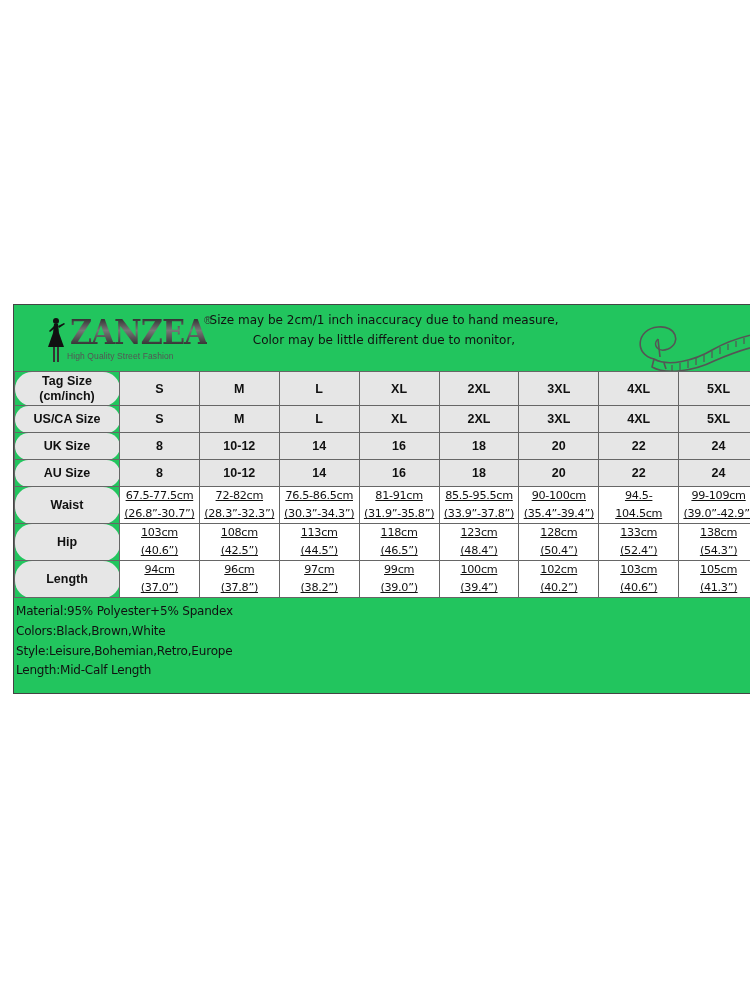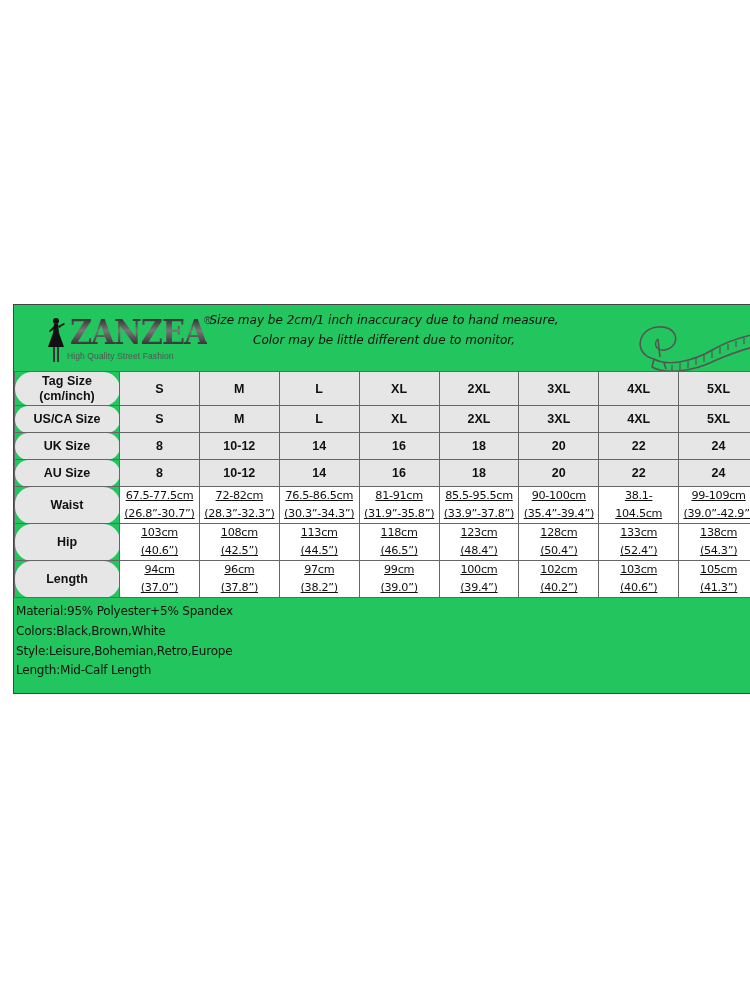--- a/index.html
+++ b/index.html
@@ -5,21 +5,21 @@
   html, body { margin:0; padding:0; background:#ffffff; }
   body { width:750px; height:1000px; position:relative; overflow:hidden; font-family:"Liberation Sans", sans-serif; color:#111; }
   .sheet { position:absolute; left:13px; top:304px; width:746px; height:390px; border:1.5px solid #444; box-sizing:border-box; background:#22c55e;padding-left:10px; }
   .header { position:absolute; left:0; top:0; width:100%; height:67px; border-bottom:1.5px solid #555; box-sizing:border-box; }
   .logo { position:absolute; left:26px; top:10px; width:170px; height:50px; }
   .logo-word { position:absolute; left:30px; top:-2px; font-family:"DejaVu Serif", serif; font-size:33px; font-weight:bold; letter-spacing:-1px; color:#222;
     background:linear-gradient(180deg,#111 0%,#777 45%,#111 100%); -webkit-background-clip:text; background-clip:text; -webkit-text-fill-color:transparent; transform:scaleX(0.92); transform-origin:left; }
   .logo-reg { position:absolute; left:164px; top:0px; font-size:10px; color:#333; }
   .logo-tag { position:absolute; left:27px; top:36px; font-size:8.5px; color:#555; letter-spacing:0.1px; white-space:nowrap; }
   .logo-figure { position:absolute; left:4px; top:2px; width:24px; height:48px; }
-  .notice { position:absolute; left:190px; top:6px; width:360px; text-align:center; font-family:"DejaVu Sans", sans-serif; font-size:12px; line-height:19.5px; color:#111;font-style:italic; }
+  .notice { position:absolute; left:190px; top:6px; width:360px; text-align:center; font-family:"DejaVu Sans", sans-serif; font-size:12px; line-height:19.5px; color:#111; }
   .tape { position:absolute; left:610px; top:10px; width:140px; height:58px; }
   table.grid { position:absolute; left:0; top:66px; border-collapse:collapse; table-layout:fixed; width:745px; }
   table.grid td { border:1.5px solid #666; text-align:center; vertical-align:middle; padding:0; box-sizing:border-box; }
   td.lbl { width:105px; background:#e6e6e6; font-weight:bold; font-size:12.5px; line-height:15px;border-radius:17px; }
   td.sz { background:#e6e6e6; font-weight:bold; font-size:12.5px; }
   td.meas { background:#fff; font-family:"DejaVu Sans", sans-serif; font-size:11.2px; line-height:18px; letter-spacing:-0.3px; white-space:nowrap;text-decoration:underline; }
   tr.r-tag td { height:34px; }
   tr.r-sm td { height:27px; }
   tr.r-meas td { height:37px; }
   .notes { position:absolute; left:2px; top:297px; font-family:"DejaVu Sans", sans-serif; font-size:12px; line-height:19.8px; color:#111; letter-spacing:-0.2px; }
@@ -140,21 +140,21 @@
           </td>
       <td class="meas">
             <div>85.5-95.5cm</div>
             <div>(33.9”-37.8”)</div>
           </td>
       <td class="meas">
             <div>90-100cm</div>
             <div>(35.4”-39.4”)</div>
           </td>
       <td class="meas">
-            <div>38.1-</div>
+            <div>94.5-</div>
             <div>104.5cm</div>
           </td>
       <td class="meas">
             <div>99-109cm</div>
             <div>(39.0”-42.9”)</div>
           </td>
     </tr>
     <tr class="r-meas">
       <td class="lbl">Hip</td>
       <td class="meas">

